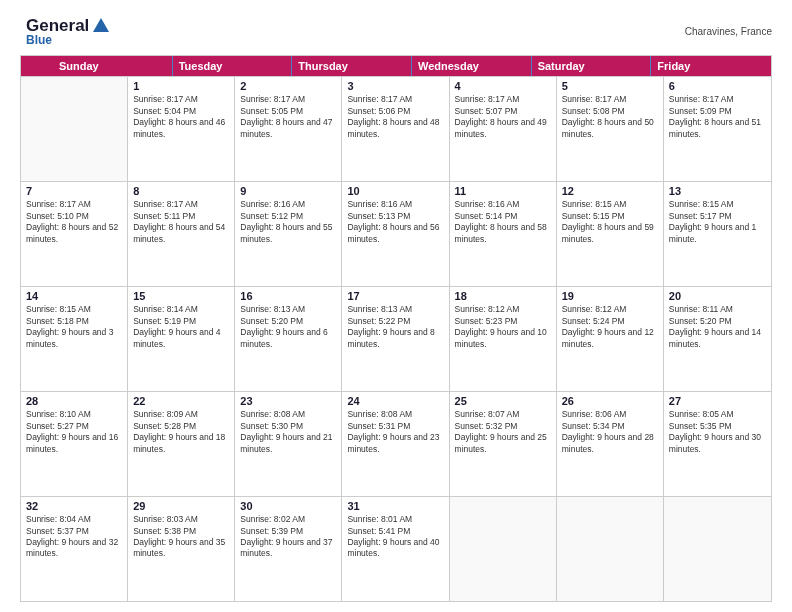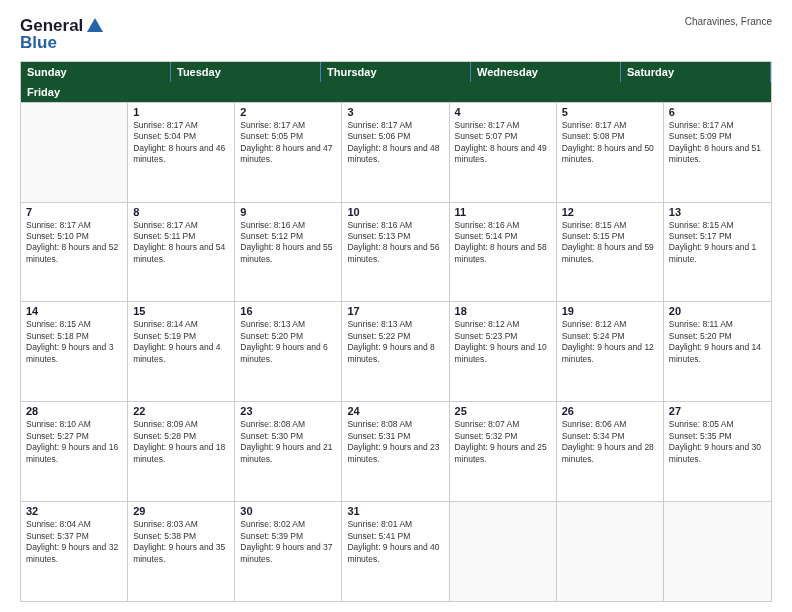--- a/index.html
+++ b/index.html
@@ -13,22 +13,23 @@
     .page {
       width: 792px;
       height: 612px;
       padding: 16px 20px 10px 20px;
       display: flex;
       flex-direction: column;
     }
     .header {
       display: flex;
       justify-content: space-between;
-      align-items: flex-start;
+      align-items: center;
       margin-bottom: 8px;
+      margin-left: 6px;
     }
     .logo {
       display: flex;
       align-items: center;
       gap: 2px;
     }
     .title-block {
       text-align: right;
     }
     .month-title {
@@ -41,22 +42,23 @@
       color: #444;
     }
     .calendar {
       flex: 1;
       display: flex;
       flex-direction: column;
       border: 1px solid #ccc;
     }
     .cal-header-row {
       display: grid;
-      grid-template-columns: repeat(5, 1fr);
-      background: #14532d;
+      grid-template-columns: repeat(6, 1fr);
+      background: #be185d;
+      padding-left: 32px;
     }
     .cal-header-cell {
       color: #fff;
       font-size: 11px;
       font-weight: bold;
       padding: 4px 6px;
       text-align: left;
       border-right: 1px solid #4a7fc1;
     }
     .cal-header-cell:last-child { border-right: none; }
@@ -100,21 +102,21 @@
 <div class="page">
   <div class="header">
     <div class="logo">
       <div style="display:flex;flex-direction:column;line-height:1.1">
         <div style="display:flex;align-items:center;">
           <span style="font-size:17px;font-weight:bold;color:#1a1a2e;">General</span>
           <svg width="20" height="20" viewBox="0 0 20 20" style="margin-left:2px;">
             <polygon points="10,2 18,16 2,16" fill="#2563a8"></polygon>
           </svg>
         </div>
-        <span style="font-size:17px;font-weight:bold;color:#2563a8;margin-top:-2px;">Blue</span>
+        <span style="font-size:12px;font-weight:bold;color:#2563a8;margin-top:-2px;">Blue</span>
       </div>
     </div>
     <div class="title-block">
       <div class="subtitle">Charavines, France</div>
     </div>
   </div>
 
   <div class="calendar">
     <div class="cal-header-row">
     <div class="cal-header-cell">Sunday</div>

